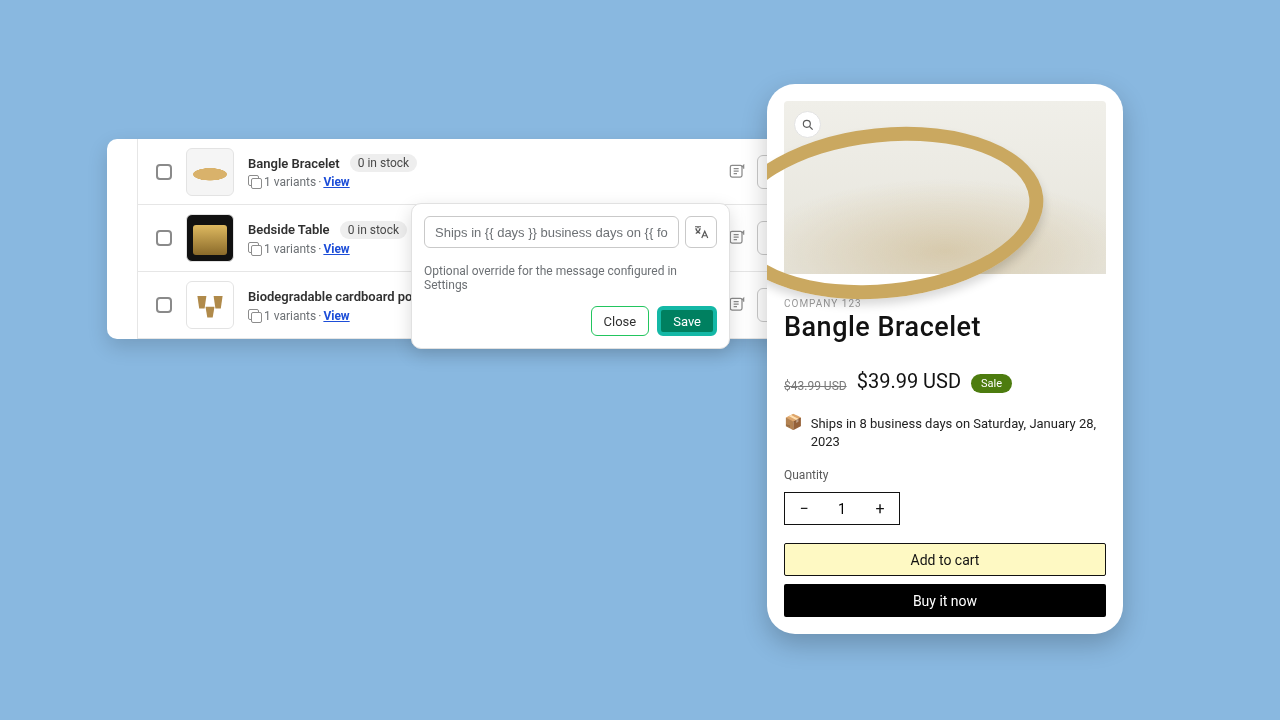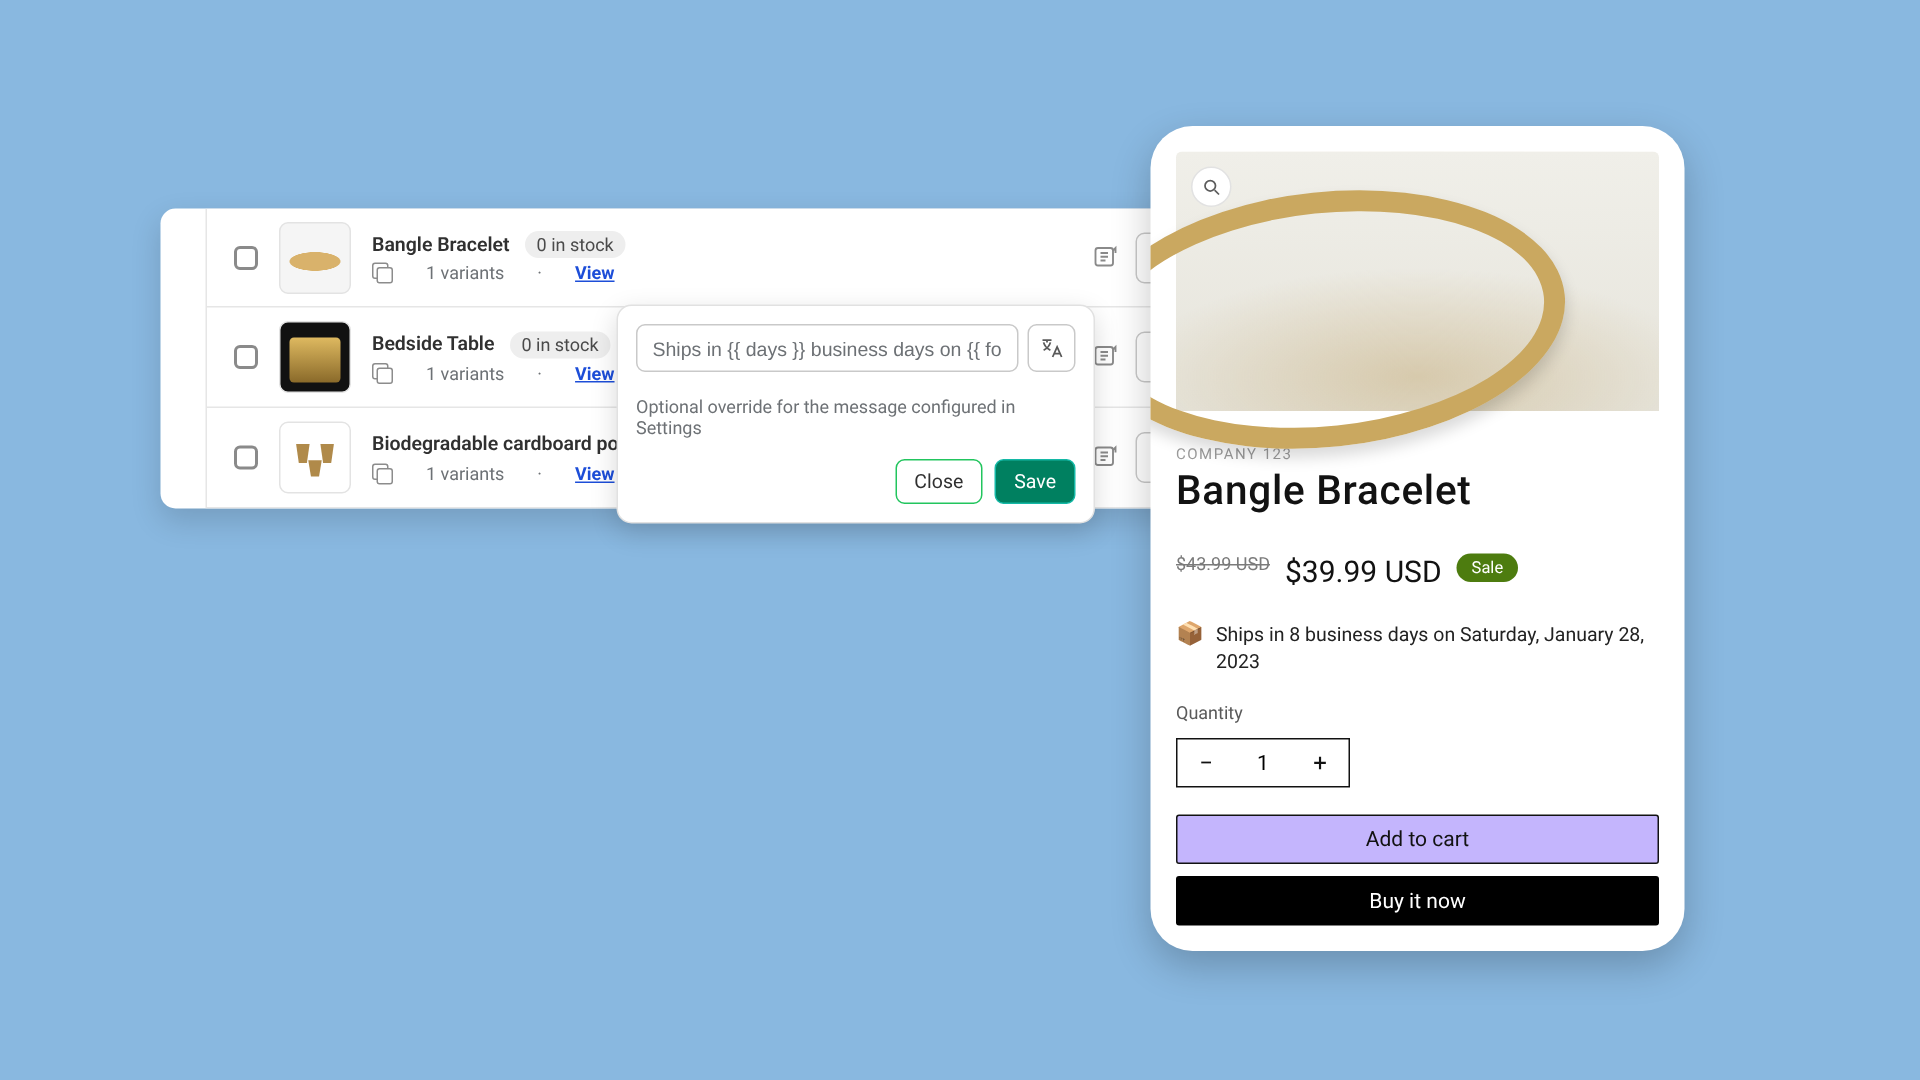--- a/index.html
+++ b/index.html
@@ -52,21 +52,21 @@
     overflow: hidden;
   }
   .row-main { flex: 1 1 auto; min-width: 0; }
   .row-title-line { display: flex; align-items: center; gap: 10px; }
   .row-title { font-weight: 600; font-size: 13px; }
   .badge-stock {
     background: #eeeeee; color: #4a4a4a;
     padding: 2px 8px; border-radius: 10px;
     font-size: 12px;
   }
-  .row-sub { display: flex; align-items: center; gap: 22px; color: #6d7175; font-size: 12px; margin-top: 3px; }
+  .row-sub { display: flex; align-items: center; gap: 2px; color: #6d7175; font-size: 12px; margin-top: 3px; }
   .dup-icon {
     width: 14px; height: 14px; position: relative;
   }
   .dup-icon::before, .dup-icon::after {
     content: ""; position: absolute; width: 9px; height: 9px;
     border: 1.5px solid #8c8c8c; border-radius: 2px;
   }
   .dup-icon::before { left: 0; top: 0; }
   .dup-icon::after  { left: 3px; top: 3px; background: #fff; }
   .view-link { color: #1d4ed8; text-decoration: underline; font-weight: bold; }
@@ -137,21 +137,21 @@
     color: #595959; background: #fff;
   }
   .lang-btn svg { width: 18px; height: 18px; fill: none; stroke: currentColor; stroke-width: 1.6; }
   .popup-help { font-size: 12px; color: #6d7175; margin-top: 16px; }
   .popup-buttons { display: flex; justify-content: flex-end; gap: 8px; margin-top: 14px; }
   .btn {
     height: 30px; padding: 0 12px; border-radius: 6px; font-size: 13px;
     display: flex; align-items: center; cursor: pointer;
   }
   .btn-secondary { background: #fff; border: 1px solid #22c55e; color: #303030; }
-  .btn-primary { background: #008060; color: #fff; border: 1px solid #14b8a6; }
+  .btn-primary { background: #008060; color: #fff; border: 4px solid #14b8a6; }
 
   
   .product-card {
     position: absolute;
     left: 767px; top: 84px;
     width: 356px; height: 550px;
     background: #fff;
     border-radius: 28px;
     box-shadow: 0 10px 26px rgba(0,0,0,0.22);
     overflow: hidden;
@@ -174,39 +174,39 @@
   }
   .zoom-btn {
     position: absolute; left: 10px; top: 10px;
     width: 27px; height: 27px; border-radius: 50%;
     background: #fff; border: 1px solid #e2e2e2;
     display: flex; align-items: center; justify-content: center;
   }
   .zoom-btn svg { width: 14px; height: 14px; fill: none; stroke: #5c5c5c; stroke-width: 2; }
   .vendor { font-size: 10px; letter-spacing: 1px; color: #9a9a9a; margin-top: 24px; text-transform: uppercase; }
   .product-title { font-size: 27px; font-weight: 500; color: #121212; margin-top: 2px; letter-spacing: 0.5px; }
-  .price-row { display: flex; align-items: flex-start; gap: 10px; margin-top: 26px; }
+  .price-row { display: flex; align-items: flex-end; gap: 10px; margin-top: 26px; }
   .price-compare { font-size: 12px; color: #7a7a7a; text-decoration: line-through; }
   .price { font-size: 20px; color: #121212; }
   .sale-badge { background: #4d7c0f; color: #fff; font-size: 11px; padding: 3px 10px; border-radius: 10px; }
   .ship-row { display: flex; align-items: flex-start; gap: 8px; margin-top: 22px; font-size: 13px; color: #222; line-height: 1.35; }
   .box-emoji { font-size: 15px; line-height: 1; }
   .qty-label { font-size: 12px; color: #5a5a5a; margin-top: 18px; }
   .qty-control {
     margin-top: 10px; width: 116px; height: 40px;
     border: 1px solid #121212; display: flex; align-items: stretch;
   }
   .qty-btn { width: 38px; display: flex; align-items: center; justify-content: center; font-size: 16px; color: #121212; }
   .qty-val { flex: 1; display: flex; align-items: center; justify-content: center; font-size: 14px; }
   .cart-btn, .buy-btn {
     margin-top: 18px; height: 40px; border-radius: 2px;
     display: flex; align-items: center; justify-content: center;
     font-size: 14px;
   }
-  .cart-btn { border: 1px solid #121212; color: #121212; background: #c4b5fd; }
+  .cart-btn { border: 1px solid #121212; color: #121212; background: #fef9c3; }
   .buy-btn  { margin-top: 8px; background: #000000; color: #fff; }
 </style>
 </head>
 <body>
 
 <div class="admin-panel">
   <div class="admin-inner">
 
     <div class="row">
       <div class="checkbox"></div>

